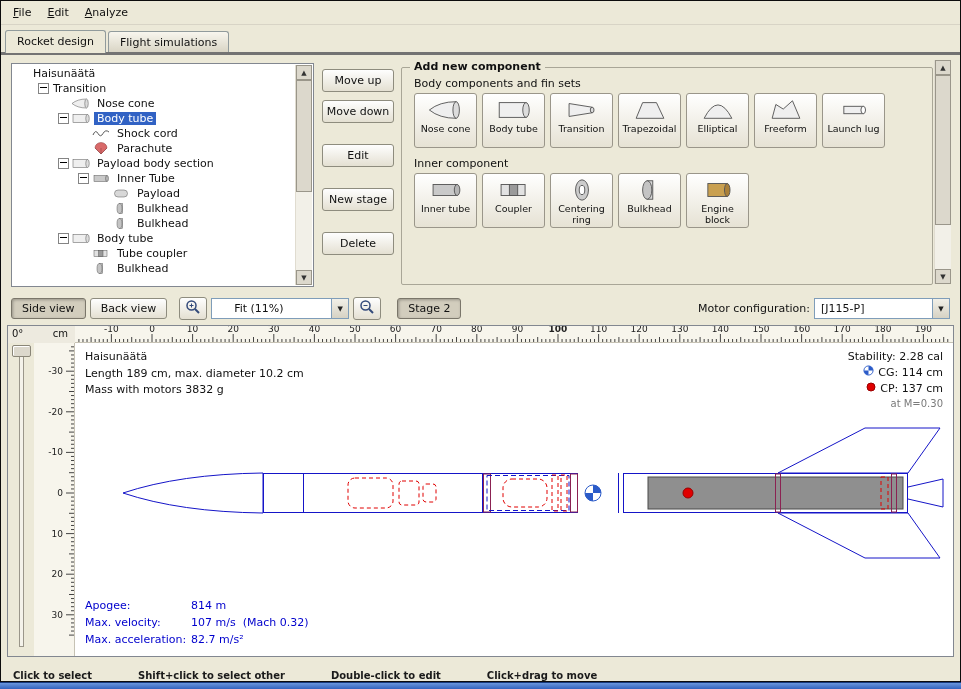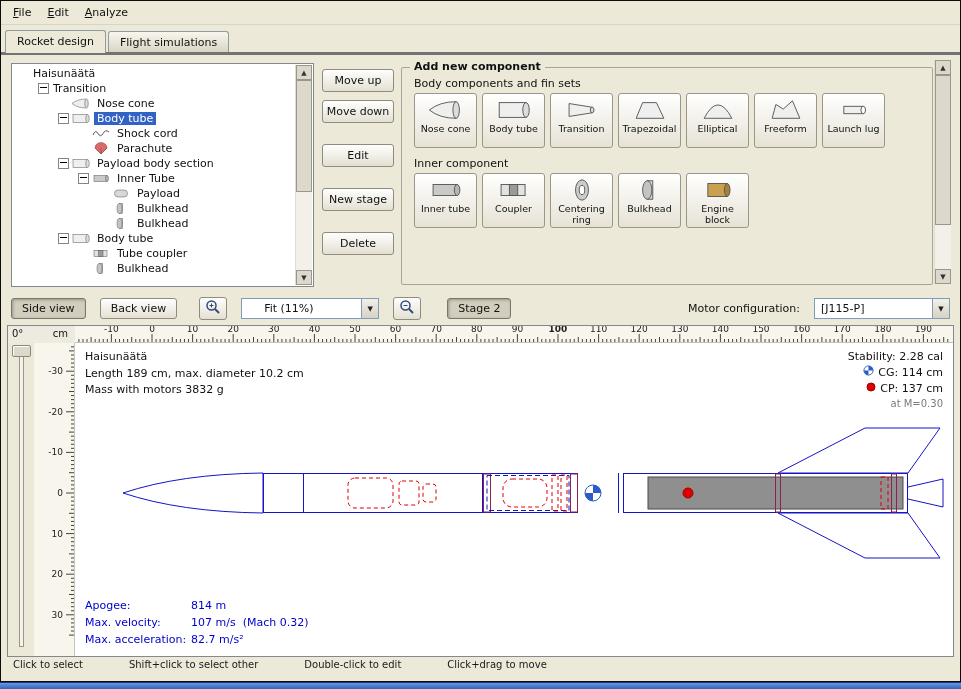--- a/index.html
+++ b/index.html
@@ -45,21 +45,21 @@
   .action-col .btn.gap-lg{margin-top:13px;}
   .add-wrap{position:absolute;left:400px;right:8px;top:4px;bottom:8px;}
   .groupbox{position:absolute;left:0;top:8px;right:19px;bottom:0;border:1px solid #a9a697;border-radius:2px;}
   .gb-title{position:absolute;top:-8px;left:8px;background:#ece9d8;padding:0 4px;font-weight:bold;}
   .gb-label{margin:9px 0 3px 12px;}
   .comp-row{display:flex;gap:5px;margin:0 0 2px 12px;}
   .comp-btn{width:63px;height:55px;background:linear-gradient(#ffffff,#e6e2d4);border:1px solid #9a968a;border-radius:3px;display:flex;flex-direction:column;align-items:center;padding:3px 1px 1px;font-family:inherit;cursor:default;box-sizing:border-box;}
   .comp-ico{height:25px;display:flex;align-items:center;justify-content:center;}
   .comp-lbl{font-size:9.5px;line-height:1.12;text-align:center;margin-top:2px;color:#111;}
   
-  .view-toolbar{height:31px;flex:none;display:flex;align-items:center;padding:0 10px;gap:14px;}
+  .view-toolbar{height:31px;flex:none;display:flex;align-items:center;padding:0 10px;gap:4px;}
   .tb-btn{padding:3px 10px;}
   .tb-btn.toggled{background:#d2cdbd;box-shadow:inset 1px 1px 3px rgba(0,0,0,.28);border-color:#7a766a;}
   .icon-btn{width:28px;height:23px;display:flex;align-items:center;justify-content:center;padding:0;}
   .combo{height:21px;display:flex;align-items:stretch;background:#fff;border:1px solid #7f9db9;box-sizing:border-box;}
   .combo-val{display:flex;align-items:center;padding:0 6px;flex:1;white-space:nowrap;overflow:hidden;}
   .combo-arrow{width:16px;background:linear-gradient(#f2f0e8,#d6d2c4);border-left:1px solid #7f9db9;display:flex;align-items:center;justify-content:center;font-size:7px;color:#222;}
   .zoom-combo{width:138px;padding-left:16px;}
   .motor-combo{width:136px;}
   .motor-label{margin-left:auto;}
   .stage-btn{margin-left:12px;}
@@ -74,21 +74,21 @@
   .slider-thumb{position:absolute;left:4px;top:2px;width:17px;height:10px;background:#dcd8cc;border:1px solid #8a8678;border-radius:2px;box-shadow:inset 1px 1px 0 #fff;}
   .info-block{position:absolute;left:10px;top:6px;line-height:1.5;}
   .stab-block{position:absolute;right:10px;top:6px;text-align:right;line-height:1.45;}
   .stab-row{display:flex;align-items:flex-start;justify-content:flex-end;gap:4px;}
   .mach-note{color:#7a7a7a;font-size:10px;}
   .flight-block{position:absolute;left:10px;bottom:8px;color:var(--flight-blue,#0000cd);line-height:1.55;}
   .flight-row{display:flex;}
   .flight-label{width:106px;}
   .flight-value{white-space:pre;}
   
-  .statusbar{height:22px;flex:none;display:flex;align-items:flex-start;padding:0 12px;font-size:10px;font-weight:normal;color:#1a1a1a;}
+  .statusbar{height:22px;flex:none;display:flex;align-items:flex-end;padding:0 12px;font-size:10px;font-weight:bold;color:#1a1a1a;}
   .statusbar span{margin-right:46px;}
   .taskstrip{height:7px;background:linear-gradient(#6a96dc,#2a5ab8);border-top:1px solid #16387c;}
 </style>
 </head>
 <body>
 
 <div class="window">
 
   <div class="menubar">
       <span class="menu-item"><u>F</u>ile</span>

